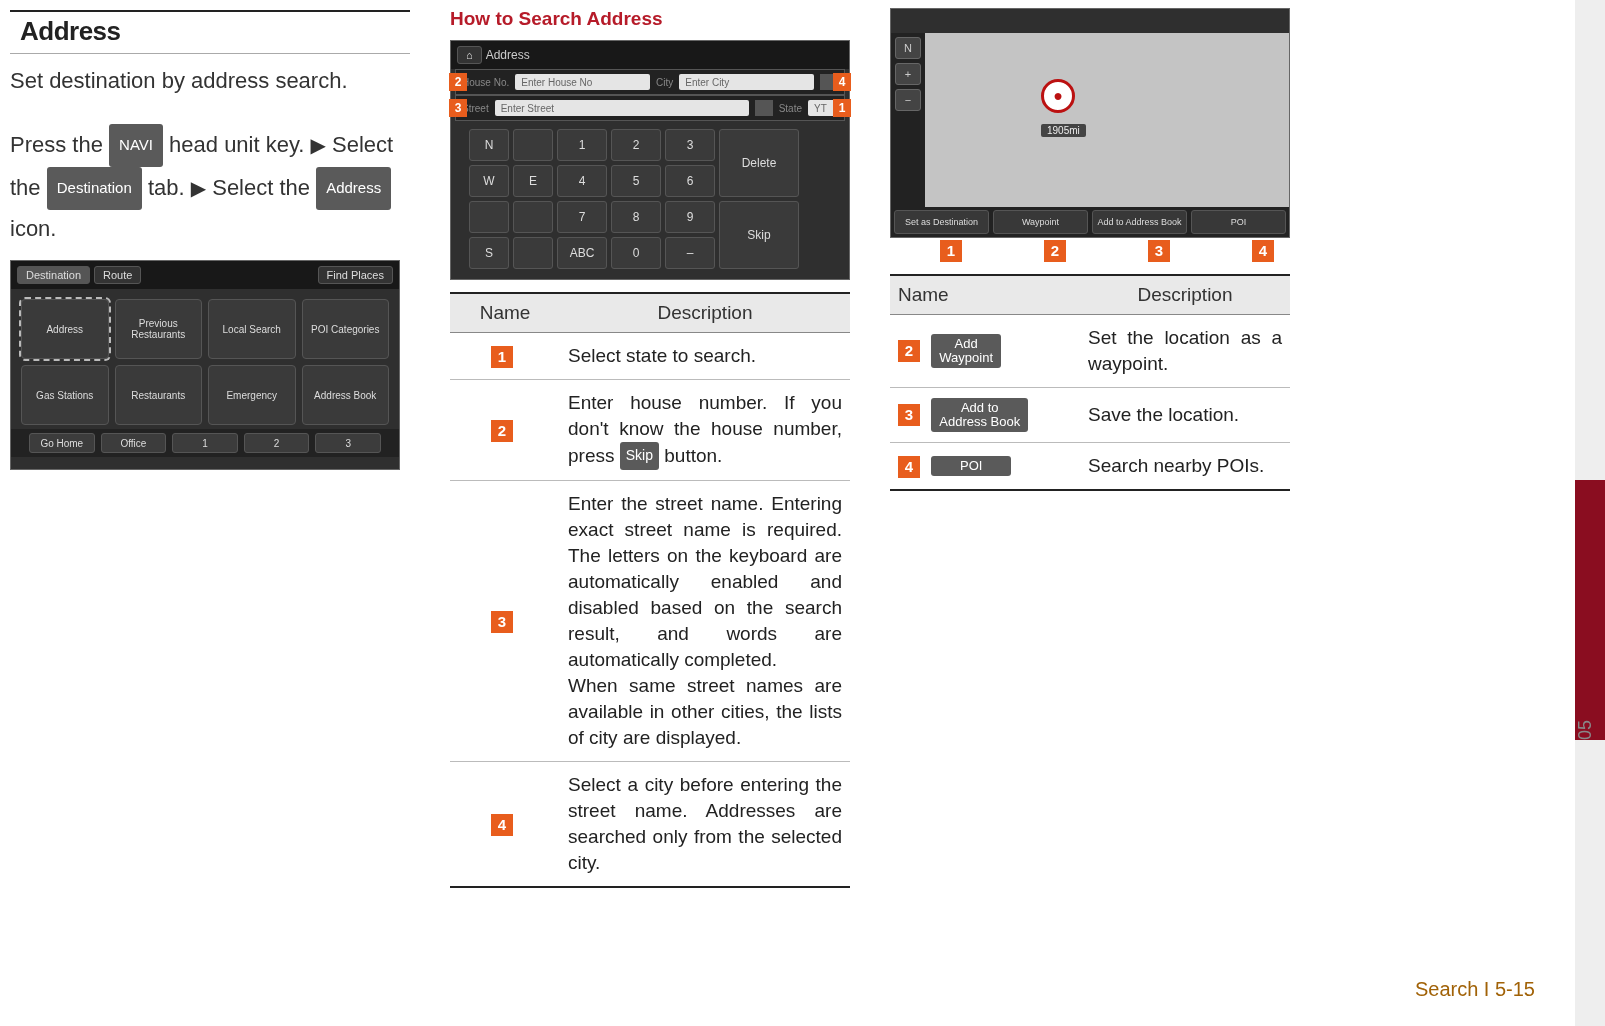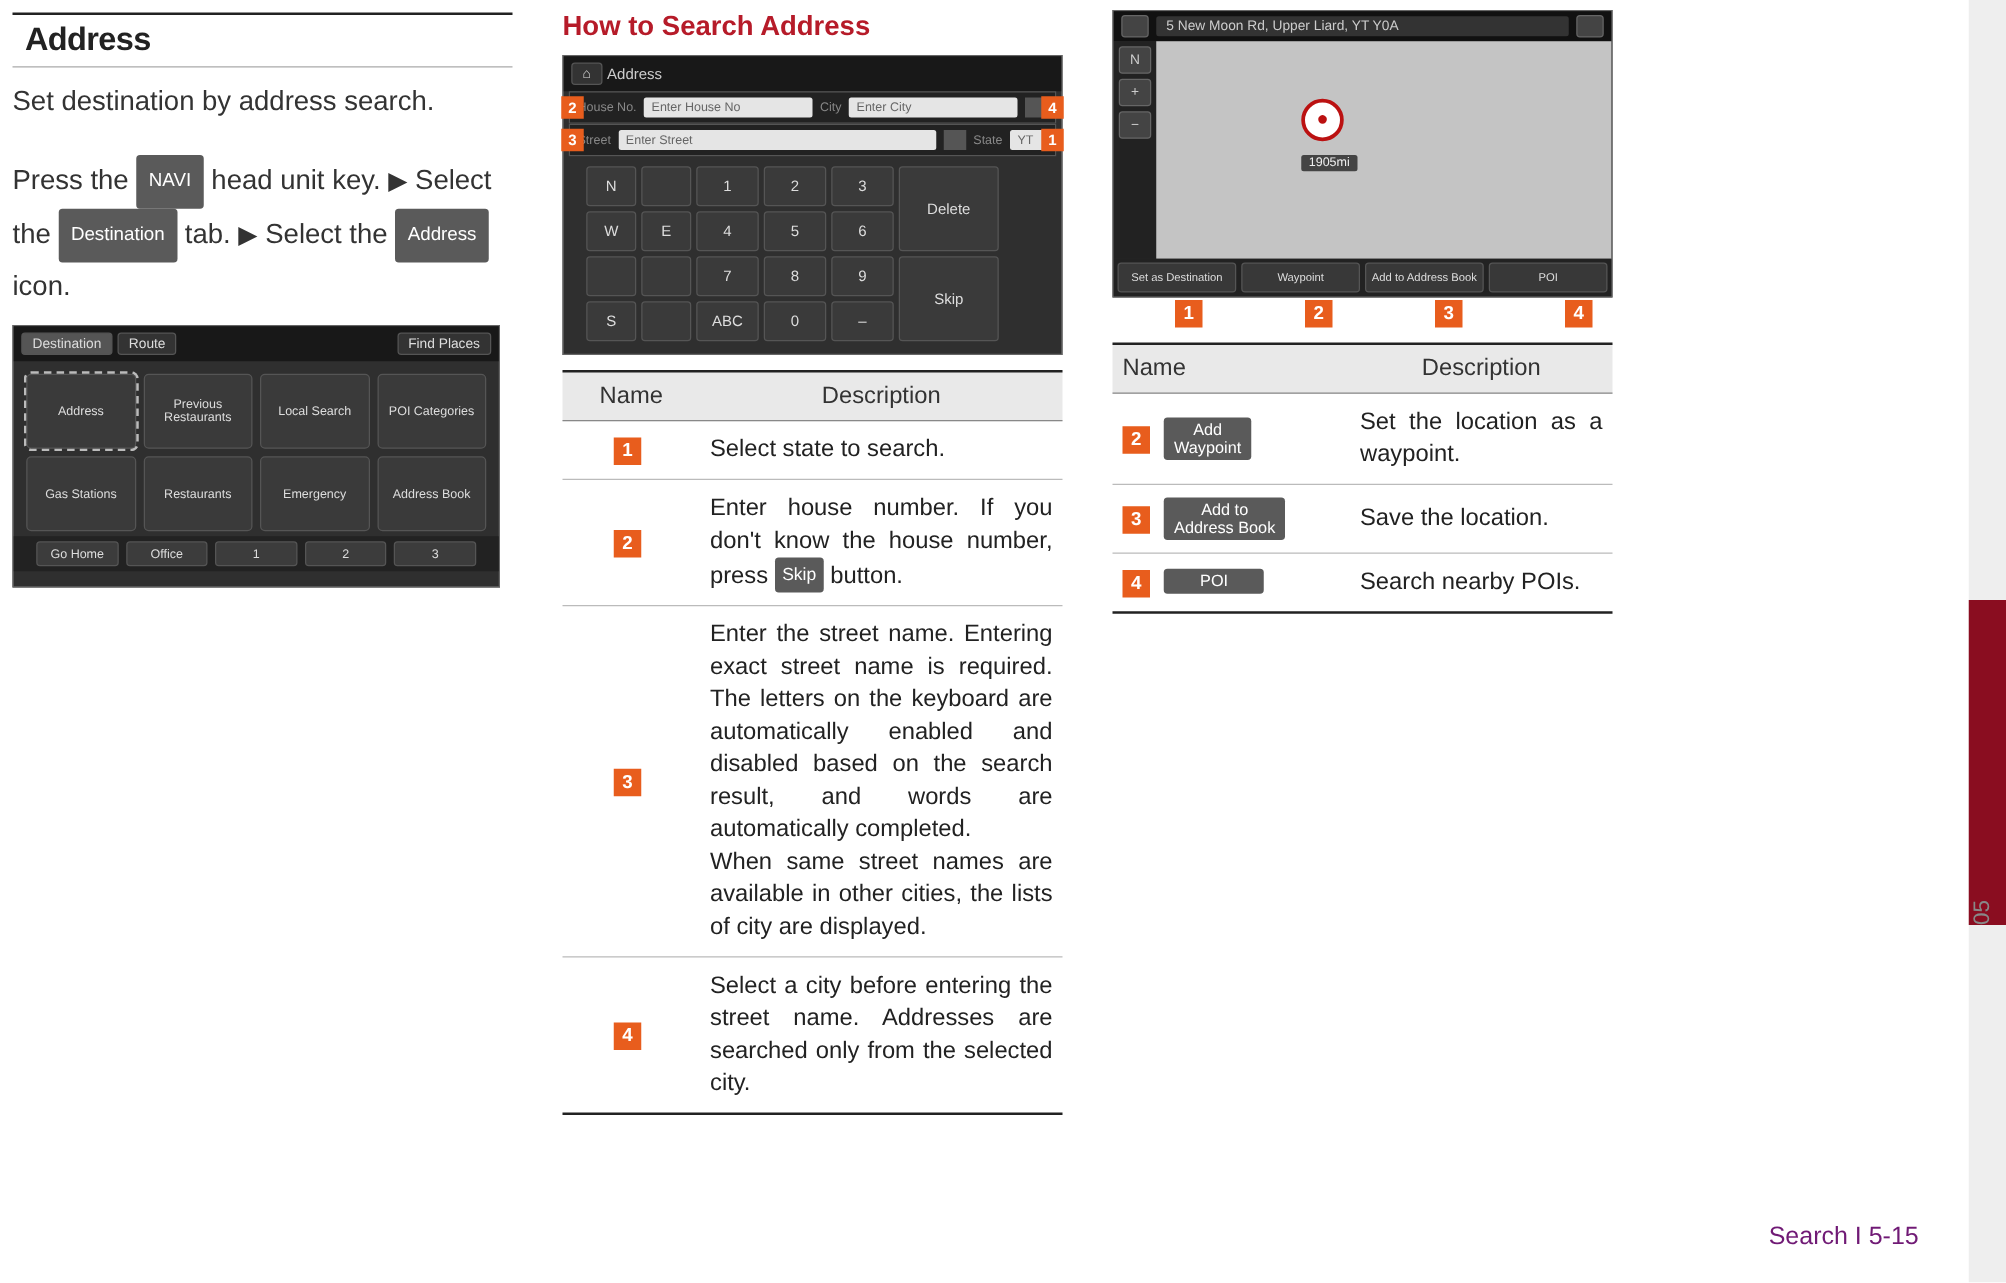--- a/index.html
+++ b/index.html
@@ -10,21 +10,21 @@
   .sidetab .lbl{position:absolute;top:720px;width:30px;text-align:center;color:#888;font-size:18px;writing-mode:vertical-rl;transform:rotate(180deg);padding-top:10px;}
   .cols{display:flex;gap:40px;padding:8px 60px 0 10px;}
   .col{flex:0 0 400px;}
   .col.c1{flex:0 0 400px;}
   .col.c2{flex:0 0 400px;}
   .col.c3{flex:0 0 400px;}
 
   
   .sec-rule{border-top:2px solid #222;margin-bottom:4px;margin-top:2px;}
   .sec-title{font-size:26px;font-weight:bold;letter-spacing:-.5px;padding-left:10px;border-bottom:1px solid #aaa;padding-bottom:6px;margin-bottom:8px;}
-  .red-title{color:#b61b29;font-size:22px;font-weight:bold;margin-bottom:10px;}
+  .red-title{color:#b61b29;font-size:19px;font-weight:bold;margin-bottom:10px;}
 
   .bodytext{font-size:22px;line-height:38px;color:#333;}
   .kbtn{display:inline-block;background:#5a5a5a;color:#fff;font-size:15px;padding:2px 10px 3px;border-radius:3px;vertical-align:2px;}
   .kbtn.sm{padding:0 6px 2px;font-size:14px;}
   .arrow{display:inline-block;font-size:20px;vertical-align:0;}
 
   .shot{border:1px solid #666;background:#2f2f2f;}
   .shot1{width:390px;height:210px;margin-top:12px;position:relative;color:#ccc;font-size:12px;}
   .shot2{width:400px;height:240px;position:relative;color:#ccc;font-size:12px;}
   .shot3{width:400px;height:230px;position:relative;color:#ccc;font-size:12px;margin-bottom:4px;}
@@ -46,21 +46,21 @@
   table.desc{width:100%;border-collapse:collapse;margin-top:12px;font-size:19px;}
   table.desc th{background:#e9e9e9;border-top:2px solid #222;border-bottom:1px solid #888;padding:8px 6px;font-weight:normal;color:#333;}
   table.desc td{border-bottom:1px solid #bbb;padding:10px 8px;vertical-align:middle;}
   table.desc tr:last-child td{border-bottom:2px solid #222;}
   table.desc .col-name{width:110px;text-align:center;}
   table.desc3 .col-name{width:190px;text-align:left;padding-left:8px;}
   .numbox{display:inline-block;width:22px;height:22px;background:#e85d1d;color:#fff;font-weight:bold;text-align:center;line-height:22px;font-size:15px;margin-right:6px;}
   .namebtn{background:#5a5a5a;color:#fff;font-size:13px;padding:3px 8px;border-radius:3px;display:inline-block;text-align:center;line-height:14px;vertical-align:middle;}
   .desc-cell{color:#222;line-height:26px;text-align:justify;}
 
-  .pagefoot{position:absolute;right:70px;bottom:25px;font-size:20px;color:#701a75;}
+  .pagefoot{position:absolute;right:70px;bottom:25px;font-size:20px;color:#a16207;}
   
   .s2bar{background:#222;border:1px solid #555;margin:0 4px;height:26px;display:flex;align-items:center;gap:6px;color:#bbb;font-size:10px;padding:0 6px;}
   .s2bar .lbl2{color:#888;font-size:10px;}
   .s2bar .inp{flex:1;background:#e5e5e5;color:#666;border-radius:2px;height:16px;padding:0 6px;display:flex;align-items:center;text-align:right;}
   .s2bar .drop{width:18px;background:#555;height:16px;}
   .kpad{display:grid;grid-template-columns:40px 40px repeat(3,50px) 80px;grid-auto-rows:32px;gap:4px;padding:8px 18px;}
   .kpad .k{background:#3a3a3a;border:1px solid #555;border-radius:3px;display:flex;align-items:center;justify-content:center;color:#ddd;font-size:12px;}
   .kpad .kbig{grid-row:span 2;}
   .s3top{position:absolute;left:0;top:0;right:0;height:24px;background:#111;display:flex;align-items:center;padding:0 6px;gap:6px;}
   .s3top .hbtn{width:22px;height:18px;background:#444;border:1px solid #666;border-radius:3px;}
@@ -210,25 +210,20 @@
         <tr>
           <td class="col-name"><span class="numbox">4</span></td>
           <td class="desc-cell">Select a city before entering the street name. Addresses are searched only from the selected city.</td>
         </tr>
       </tbody>
         </table>
     </div>
 
     <div class="col c3">
       <div class="shot shot3">
-        <div class="s3top">
-          <div class="hbtn"></div>
-          <div class="addr">5 New Moon Rd, Upper Liard, YT Y0A</div>
-          <div class="hbtn"></div>
-        </div>
         <div class="s3side">
           <div class="sb">N</div>
           <div class="sb">+</div>
           <div class="sb">−</div>
         </div>
         <div class="s3map"></div>
         <div class="s3pin">●</div>
         <div class="s3dist">1905mi</div>
         <div class="s3bot">
           <div class="bb">Set as Destination</div>

